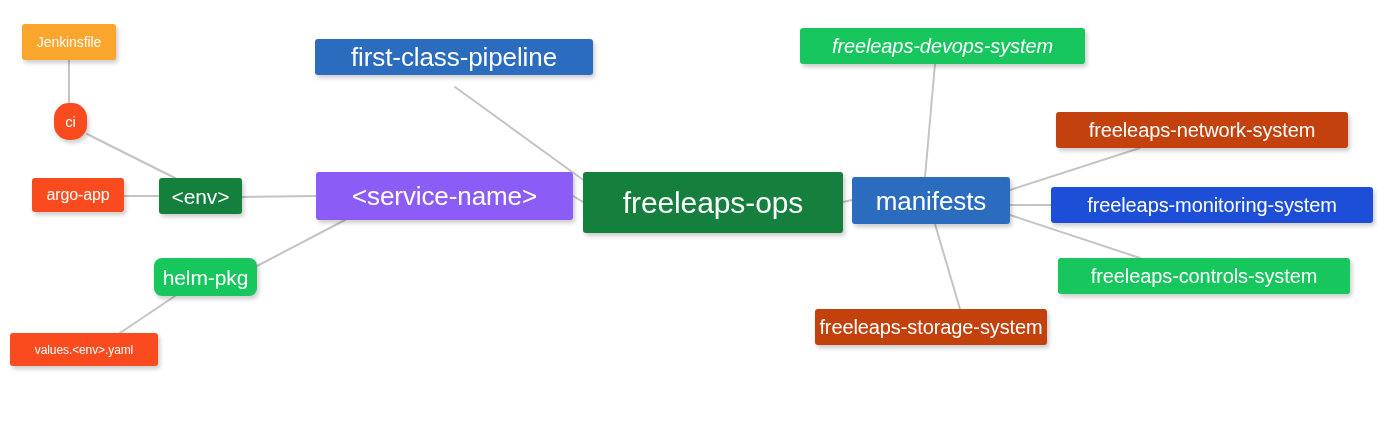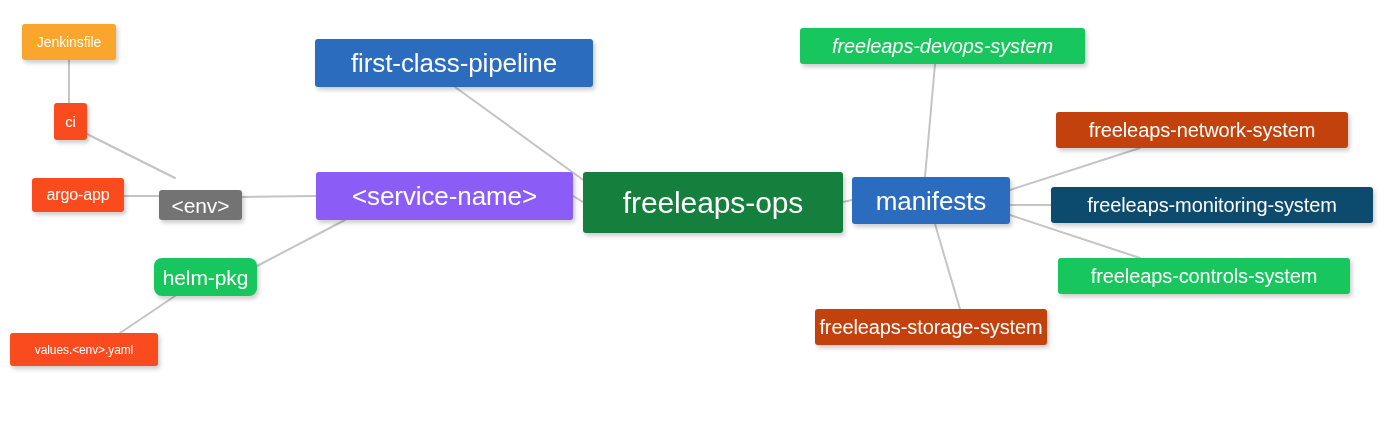--- a/index.html
+++ b/index.html
@@ -67,51 +67,51 @@
       <line x1="935" y1="224" x2="960" y2="309" stroke="#c4c4c4" stroke-width="2" stroke-linecap="round"></line>
     </svg>
 
   <div id="node-layer">
       <div class="node" style="left: 583px; top: 172px; width: 260px; height: 61px; background: #15803d; font-size: 30px;">
         <span class="node-label">freeleaps-ops</span>
       </div>
       <div class="node" style="left: 316px; top: 172px; width: 257px; height: 48px; background: #8b5cf6; font-size: 26px;">
         <span class="node-label">&lt;service-name&gt;</span>
       </div>
-      <div class="node" style="left: 315px; top: 39px; width: 278px; height: 48px; background: rgb(43, 108, 191); font-size: 26px;">
+      <div class="node" style="left: 315px; top: 39px; width: 278px; height: 36px; background: rgb(43, 108, 191); font-size: 26px;">
         <span class="node-label">first-class-pipeline</span>
       </div>
       <div class="node" style="left: 852px; top: 177px; width: 158px; height: 47px; background: rgb(43, 108, 191); font-size: 26px;">
         <span class="node-label">manifests</span>
       </div>
-      <div class="node" style="left: 159px; top: 190px; width: 83px; height: 30px; background: #737373; font-size: 21px;">
+      <div class="node" style="left: 159px; top: 178px; width: 83px; height: 36px; background: #15803d; font-size: 21px;">
         <span class="node-label">&lt;env&gt;</span>
       </div>
       <div class="node" style="left: 154px; top: 258px; width: 103px; height: 38px; background: rgb(23, 199, 94); font-size: 21px; border-radius: 8px;">
         <span class="node-label">helm-pkg</span>
       </div>
-      <div class="node" style="left: 54px; top: 103px; width: 33px; height: 37px; background: rgb(250, 75, 30); font-size: 15px;">
+      <div class="node" style="left: 54px; top: 103px; width: 33px; height: 37px; background: rgb(250, 75, 30); font-size: 15px; border-radius: 15px;">
         <span class="node-label">ci</span>
       </div>
       <div class="node" style="left: 32px; top: 178px; width: 92px; height: 34px; background: rgb(250, 75, 30); font-size: 16px;">
         <span class="node-label">argo-app</span>
       </div>
       <div class="node" style="left: 22px; top: 24px; width: 94px; height: 36px; background: rgb(250, 165, 44); font-size: 14px;">
         <span class="node-label">Jenkinsfile</span>
       </div>
       <div class="node" style="left: 10px; top: 333px; width: 148px; height: 33px; background: rgb(250, 75, 30); font-size: 12px;">
         <span class="node-label">values.&lt;env&gt;.yaml</span>
       </div>
       <div class="node" style="left: 800px; top: 28px; width: 285px; height: 36px; background: rgb(23, 199, 94); font-size: 20px; font-style: italic;">
         <span class="node-label">freeleaps-devops-system</span>
       </div>
       <div class="node" style="left: 1056px; top: 112px; width: 292px; height: 36px; background: #c2410c; font-size: 20px;">
         <span class="node-label">freeleaps-network-system</span>
       </div>
-      <div class="node" style="left: 1051px; top: 187px; width: 322px; height: 36px; background: #0c4a6e; font-size: 20px;">
+      <div class="node" style="left: 1051px; top: 187px; width: 322px; height: 36px; background: #1d4ed8; font-size: 20px;">
         <span class="node-label">freeleaps-monitoring-system</span>
       </div>
       <div class="node" style="left: 1058px; top: 258px; width: 292px; height: 36px; background: rgb(23, 199, 94); font-size: 20px;">
         <span class="node-label">freeleaps-controls-system</span>
       </div>
       <div class="node" style="left: 815px; top: 309px; width: 232px; height: 36px; background: #c2410c; font-size: 20px;">
         <span class="node-label">freeleaps-storage-system</span>
       </div>
     </div>
 

